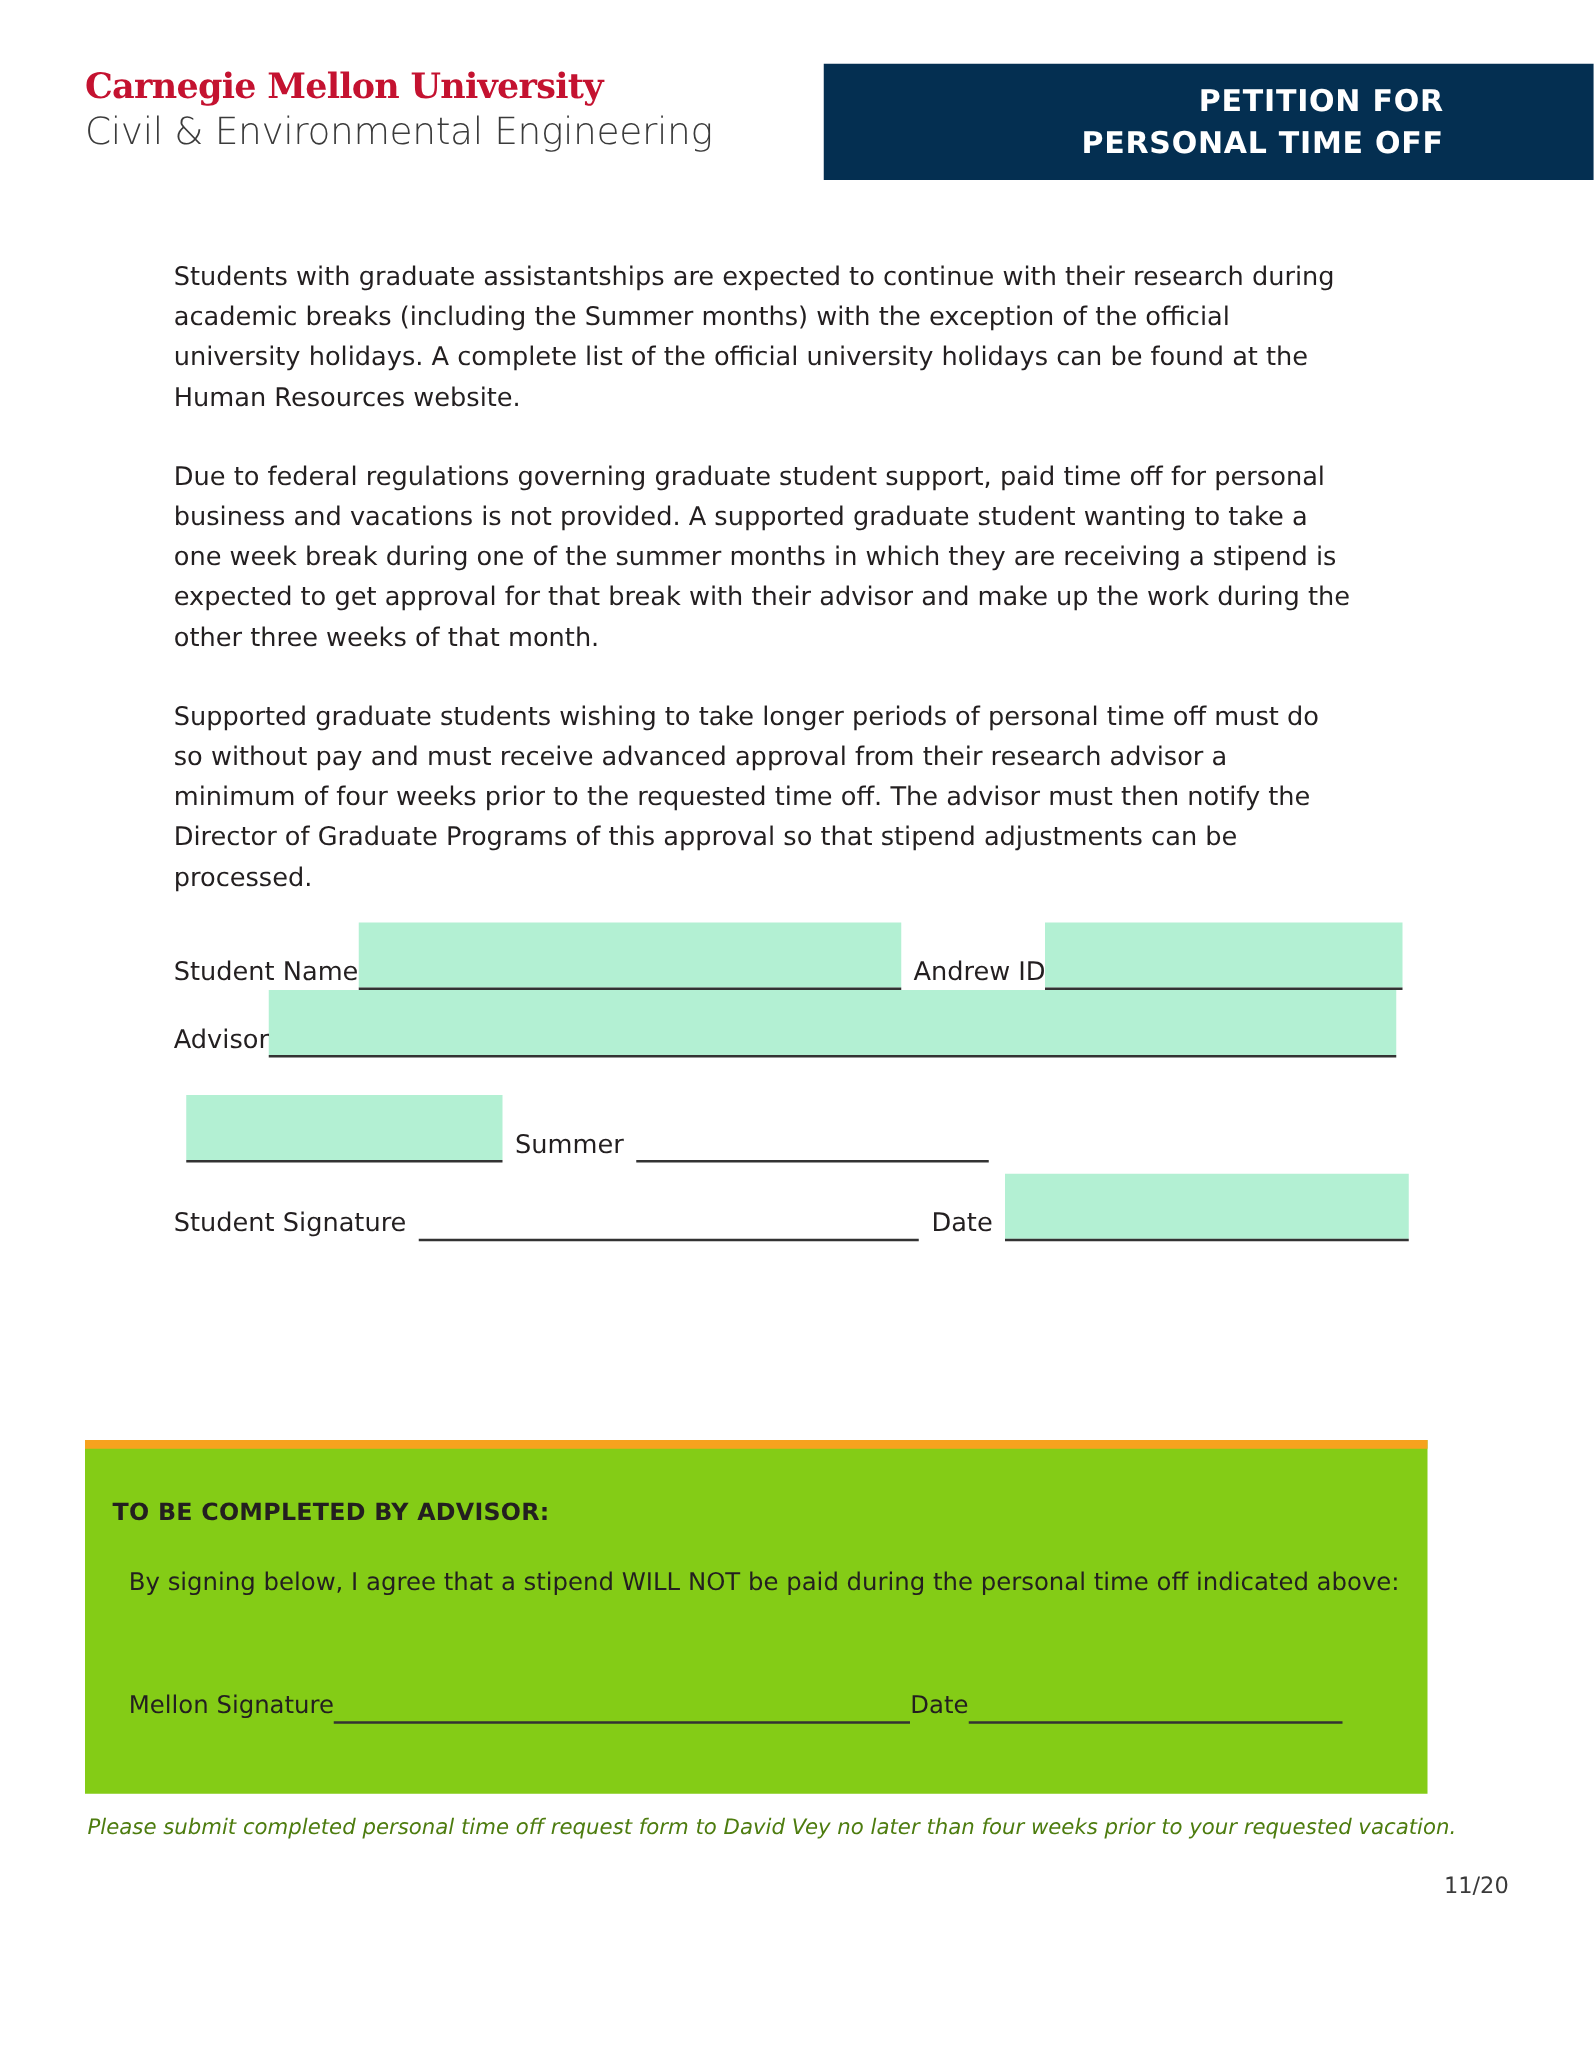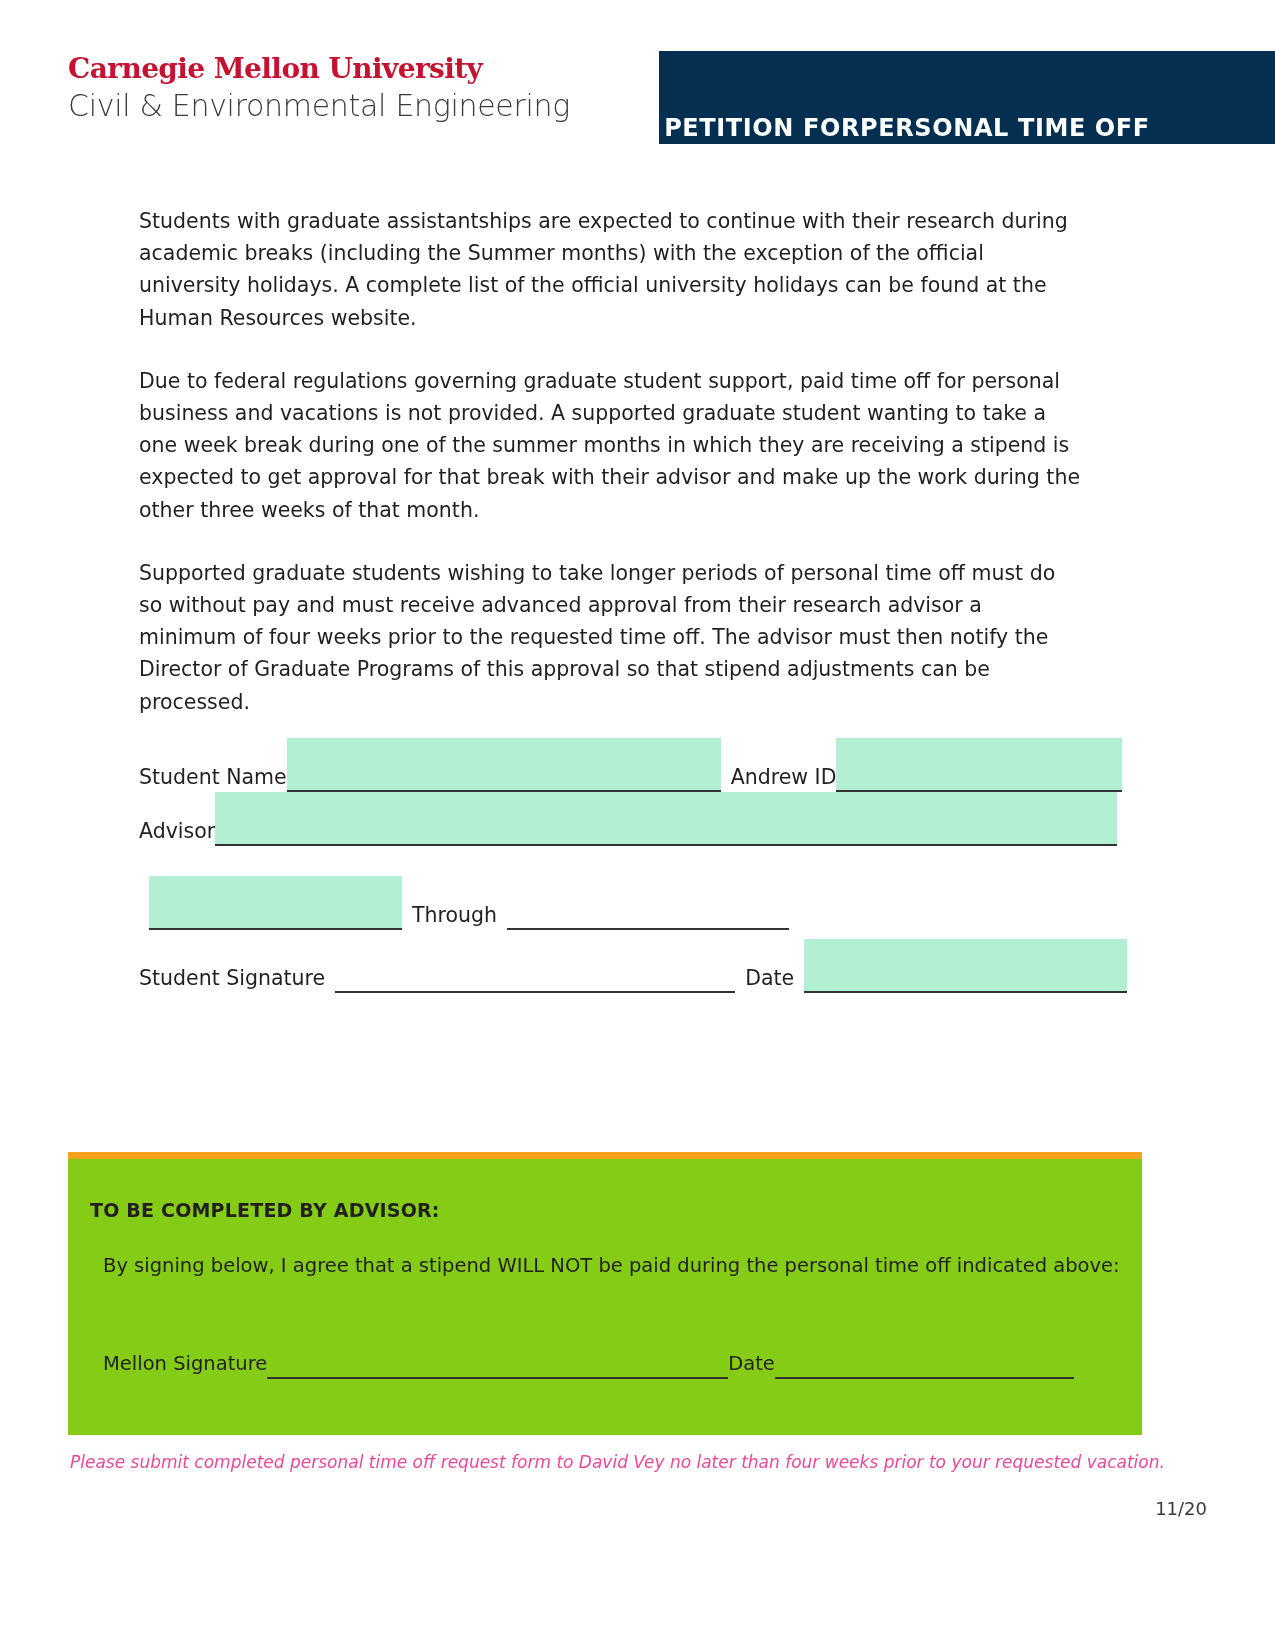--- a/index.html
+++ b/index.html
@@ -45,21 +45,21 @@
   }
   .title-banner {
     position: absolute;
     left: 659px;
     top: 51px;
     right: 0;
     height: 93px;
     background: #042F51;
     color: #ffffff;
     display: flex;
-    flex-direction: row;
+    flex-direction: column;
     align-items: flex-end;
     justify-content: center;
     padding-right: 120px;
   }
   .title-banner .line {
     font-size: 24px;
     font-weight: bold;
     letter-spacing: 0.6px;
     line-height: 1.35;
     white-space: nowrap;
@@ -153,21 +153,21 @@
     font-size: 19.5px;
   }
 
   
   .footer-note {
     position: absolute;
     left: 70px;
     top: 1452px;
     font-size: 17px;
     font-style: italic;
-    color: #ec4899;
+    color: #4d7c0f;
     white-space: nowrap;
   }
   .page-number {
     position: absolute;
     right: 68px;
     top: 1498px;
     font-size: 18px;
     color: #3a3a3a;
   }
 </style>
@@ -203,21 +203,21 @@
 
   <div class="frow row-advisor">
     <span class="flabel">Advisor</span>
     <span class="fill hl" style="width:902px;"></span>
   </div>
 
   <div class="frow row-dates">
     <span class="gap-sm"></span>
     <span class="fill hl" style="width:253px;"></span>
     <span class="gap-sm"></span>
-    <span class="flabel">Through</span>
+    <span class="flabel">Summer</span>
     <span class="gap-sm"></span>
     <span class="fill" style="width:282px;"></span>
   </div>
 
   <div class="frow row-sign">
     <span class="flabel">Student Signature</span>
     <span class="gap-sm"></span>
     <span class="fill" style="width:400px;"></span>
     <span class="gap-sm"></span>
     <span class="flabel">Date</span>

